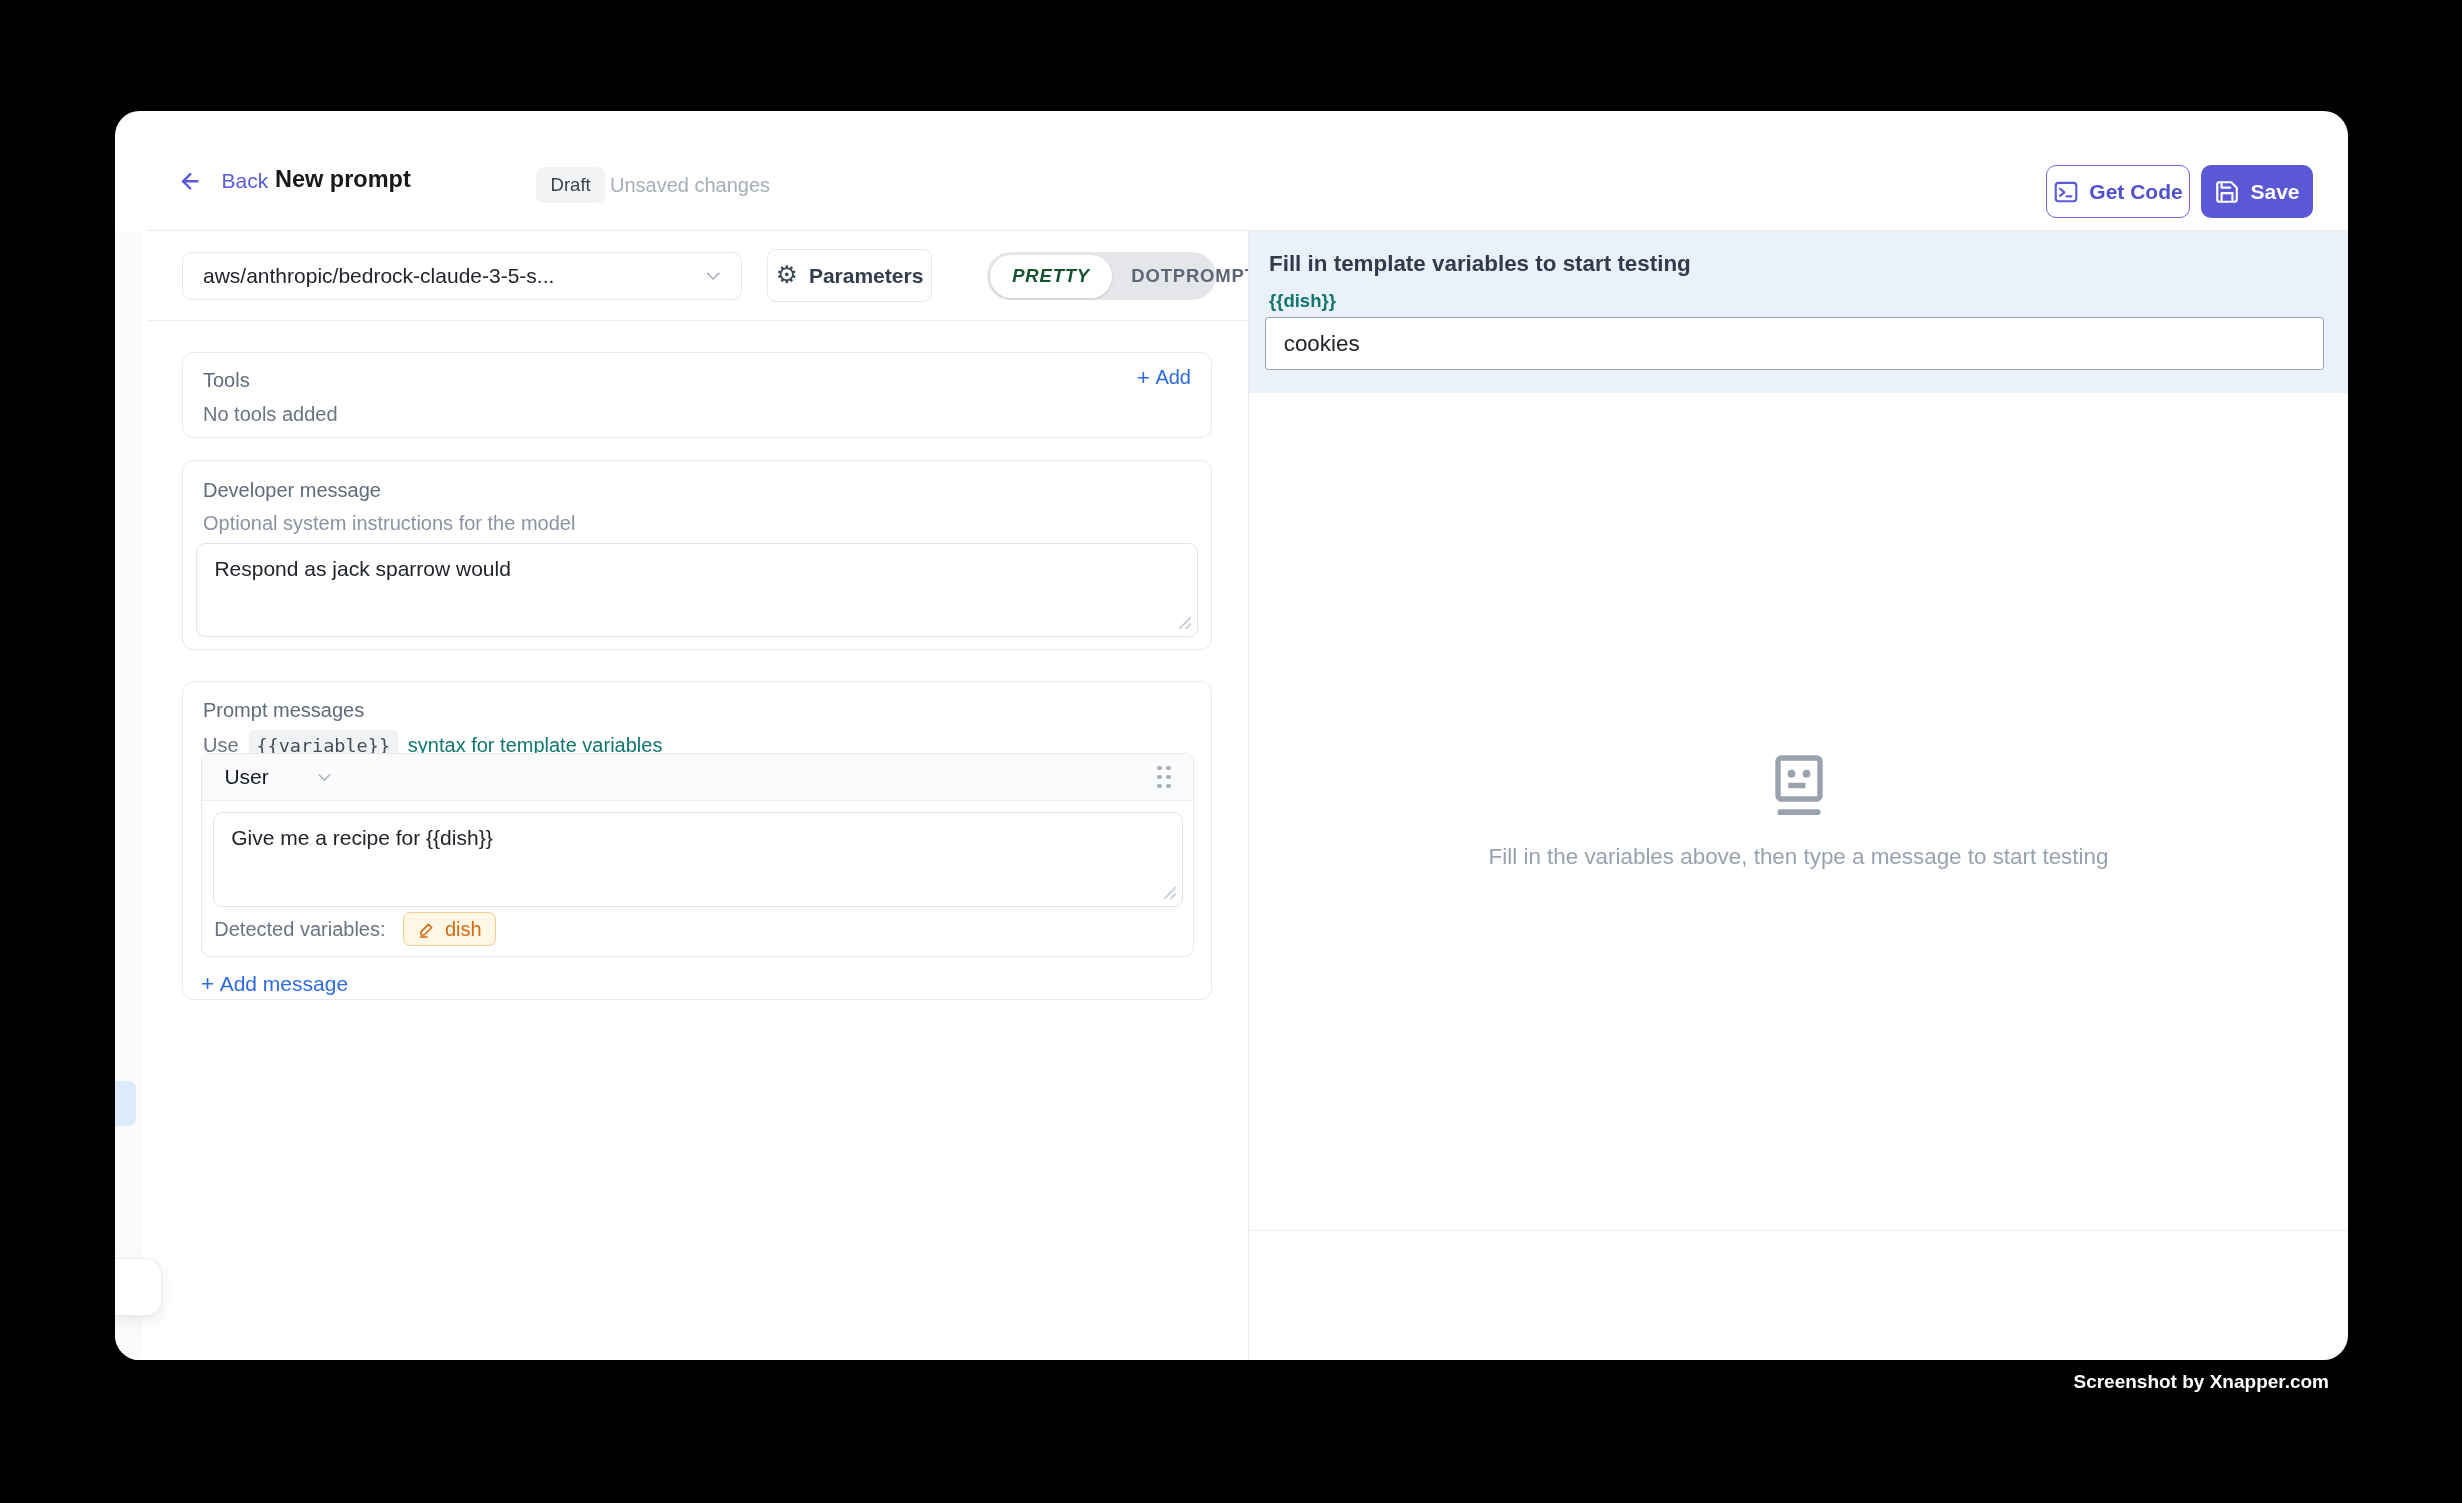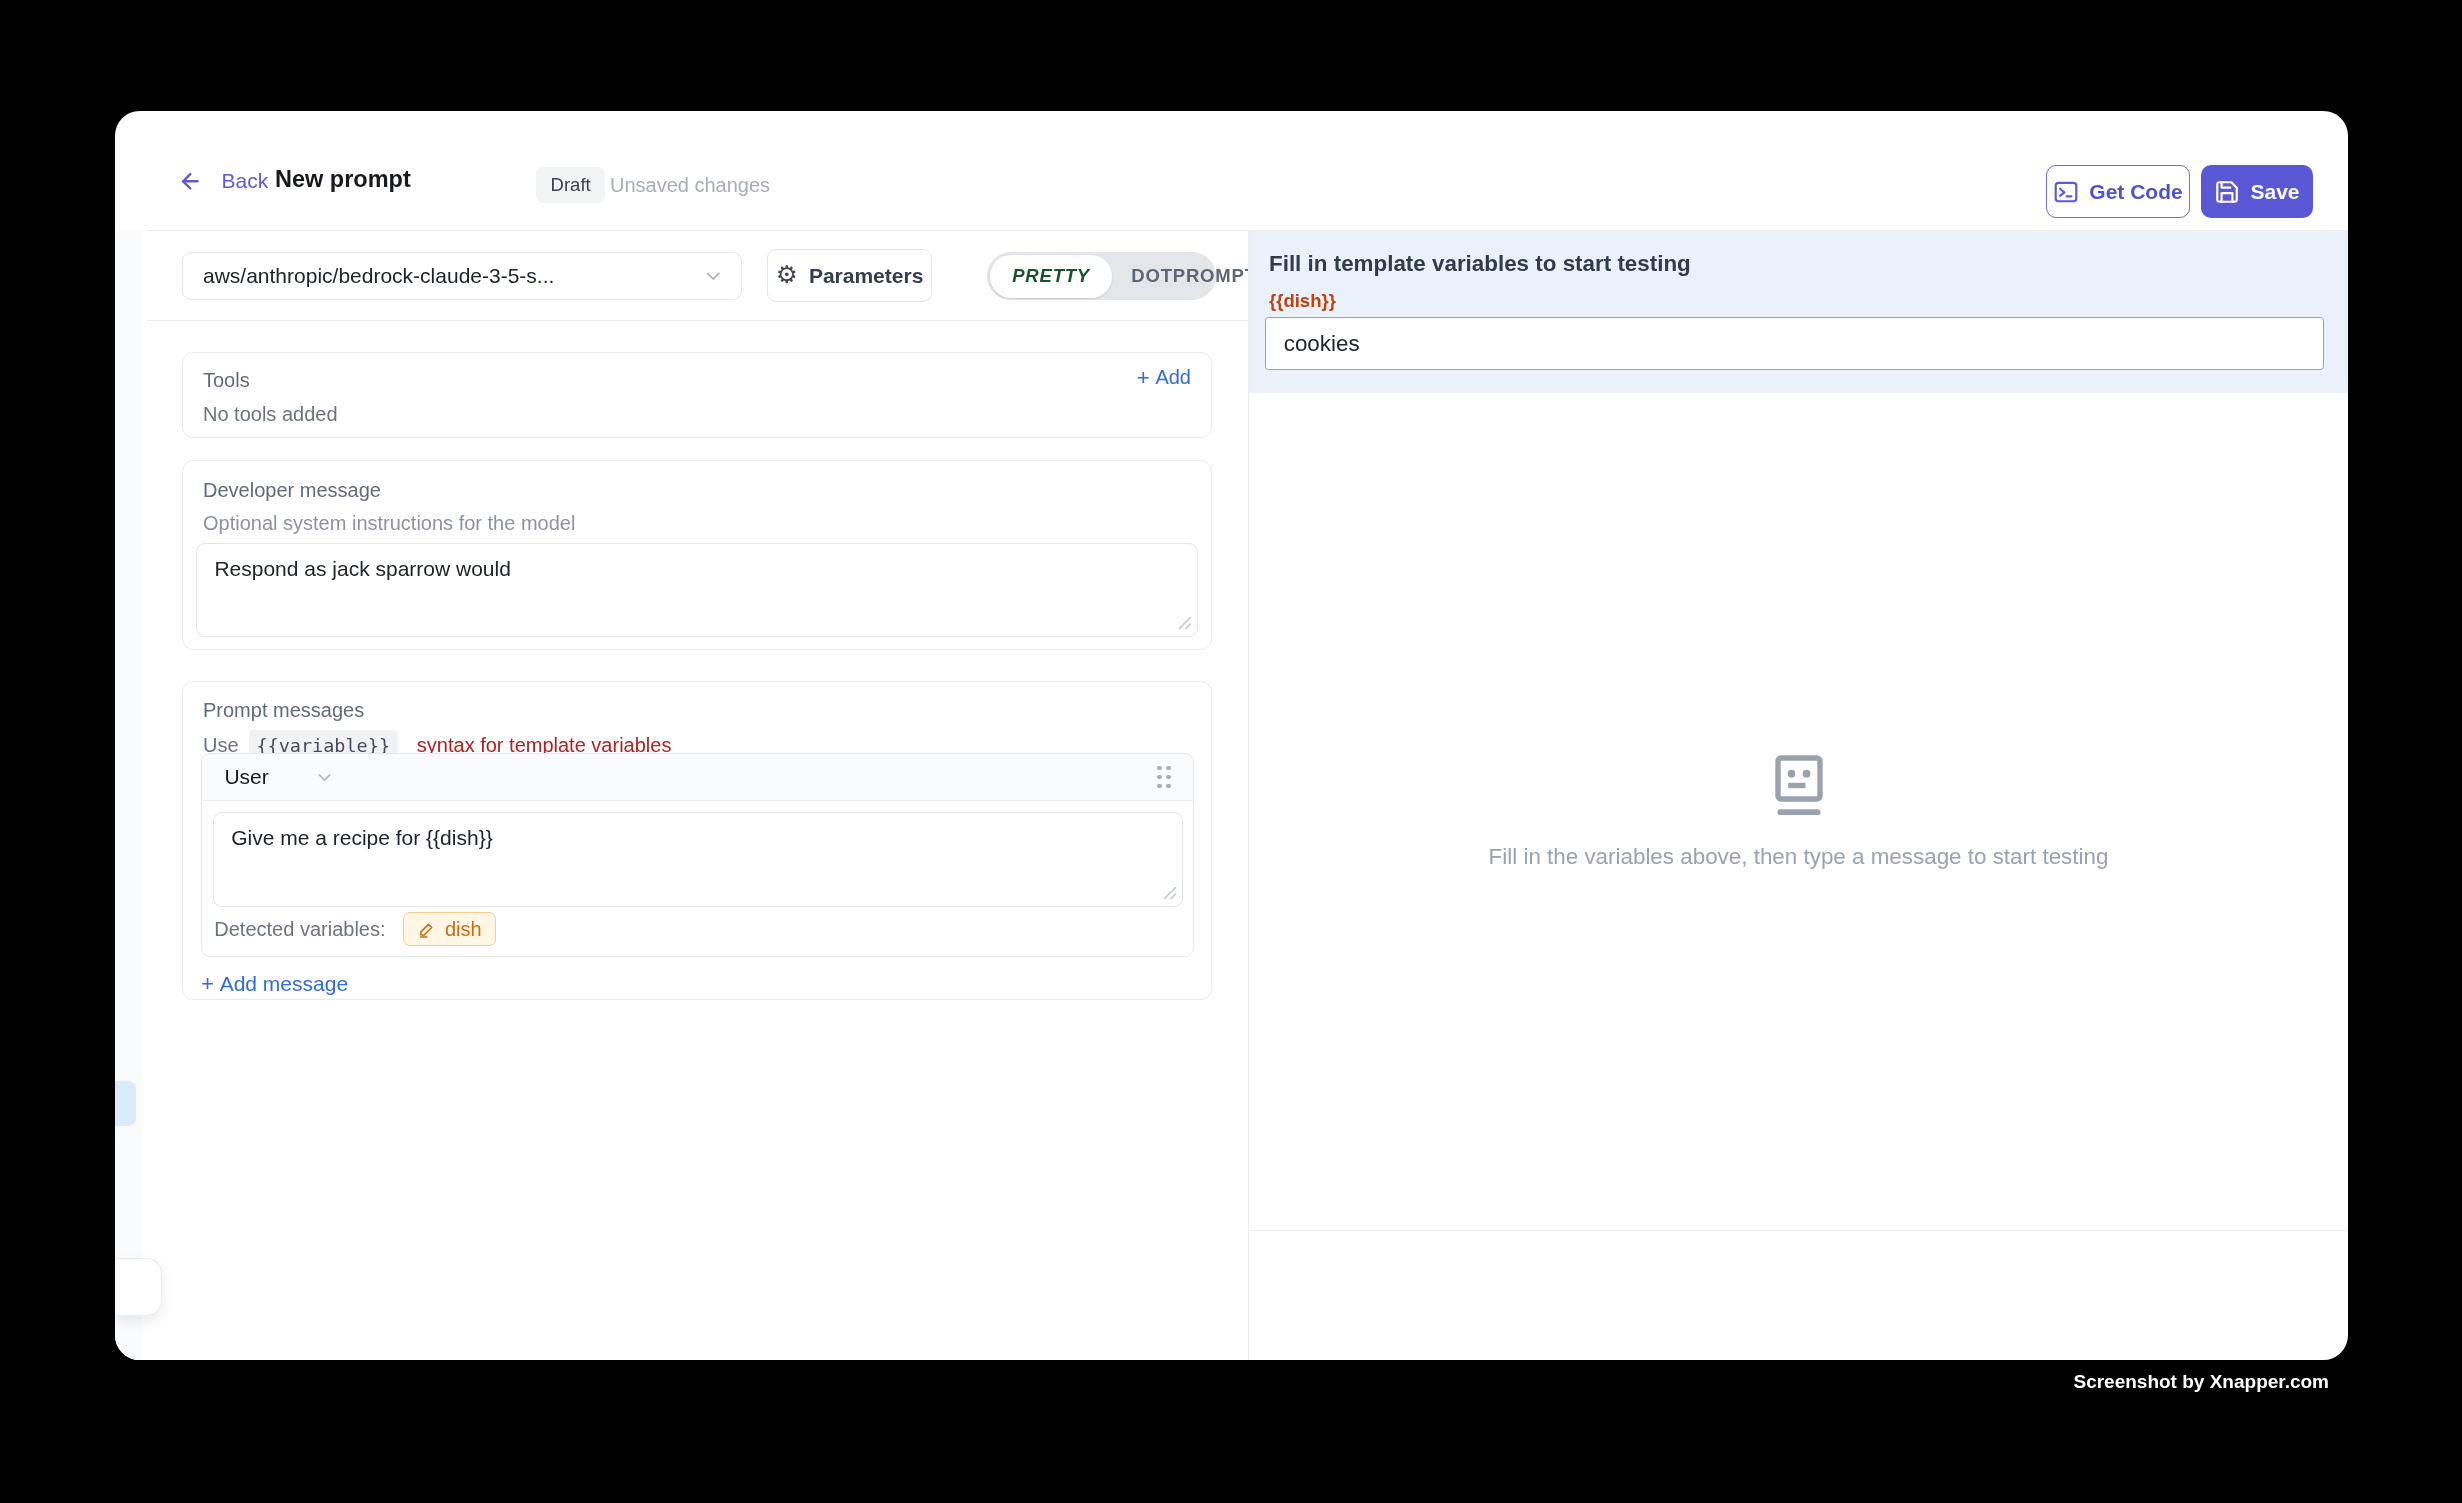--- a/index.html
+++ b/index.html
@@ -89,21 +89,21 @@
 
   .detected-row { position:absolute; left:12.3px; top:158px; display:flex; align-items:center; }
   .var-chip { margin-left:17px; display:inline-flex; align-items:center; gap:9px;
               background:#fff6e3; border:1.7px solid #f3cd92; border-radius:6.7px;
               padding:4.5px 13.4px; color:#d06a11; font-size:20px; font-weight:500; cursor:pointer; }
 
   
   .v-divider { position:absolute; left:1133px; top:119px; bottom:0; width:1.1px; background:#e9ebef; }
   .banner { position:absolute; left:1134px; top:120px; width:1099px; height:162px; background:#eaf1fa; }
   .banner-title { position:absolute; left:20px; top:20px; font-size:22.4px; font-weight:700; color:#303b4c; }
-  .banner-var-label { position:absolute; left:20px; top:59px; font-size:18.5px; font-weight:600; color:#c2410c; }
+  .banner-var-label { position:absolute; left:20px; top:59px; font-size:18.5px; font-weight:600; color:#0f766e; }
   .banner-input { position:absolute; left:15.7px; top:86px; width:1059px; height:53px;
                   border:1.7px solid #98a2b3; border-radius:3.4px; background:#fff;
                   font-family:inherit; font-size:22.4px; color:#20242b; padding:0 18px; outline:none; }
 
   .empty-state { position:absolute; left:1134px; top:642px; width:1099px;
                  display:flex; flex-direction:column; align-items:center; gap:26px; }
   .empty-text { font-size:22.4px; color:#99a2b1; }
 
   .chat-divider { position:absolute; left:1134px; top:1119px; width:1099px; height:1.1px; background:#eceef1; }
   .composer { position:absolute; left:1151px; top:1138px; width:1059px; height:56px;
@@ -193,21 +193,21 @@
           <line x1="9" y1="14" x2="14" y2="9"></line>
         </svg>
     </div>
   </div>
 
   <div class="panel-card prompt-card">
     <span class="card-label abs" style="left:20px; top:17px;">Prompt messages</span>
     <div class="abs" style="left:20px; top:48px; display:flex; align-items:center; gap:10px;">
       <span class="muted" style="color:#6a7380;">Use</span>
       <span class="hint-chip">{{variable}}</span>
-      <span class="muted" style="color:#b91c1c;margin-left:9px;">syntax for template variables</span>
+      <span class="muted" style="color:#0f766e;">syntax for template variables</span>
     </div>
 
     <div class="msg-block">
       <div class="msg-header">
         <span class="role-name">User</span>
         <svg style="margin-left:45px;" width="21" height="21" viewBox="0 0 24 24" fill="none" stroke="#b4bac3" stroke-width="1.8" stroke-linecap="round" stroke-linejoin="round">
             <polyline points="6 9 12 15 18 9"></polyline>
           </svg>
         <span class="drag-handle">
             <i></i>

